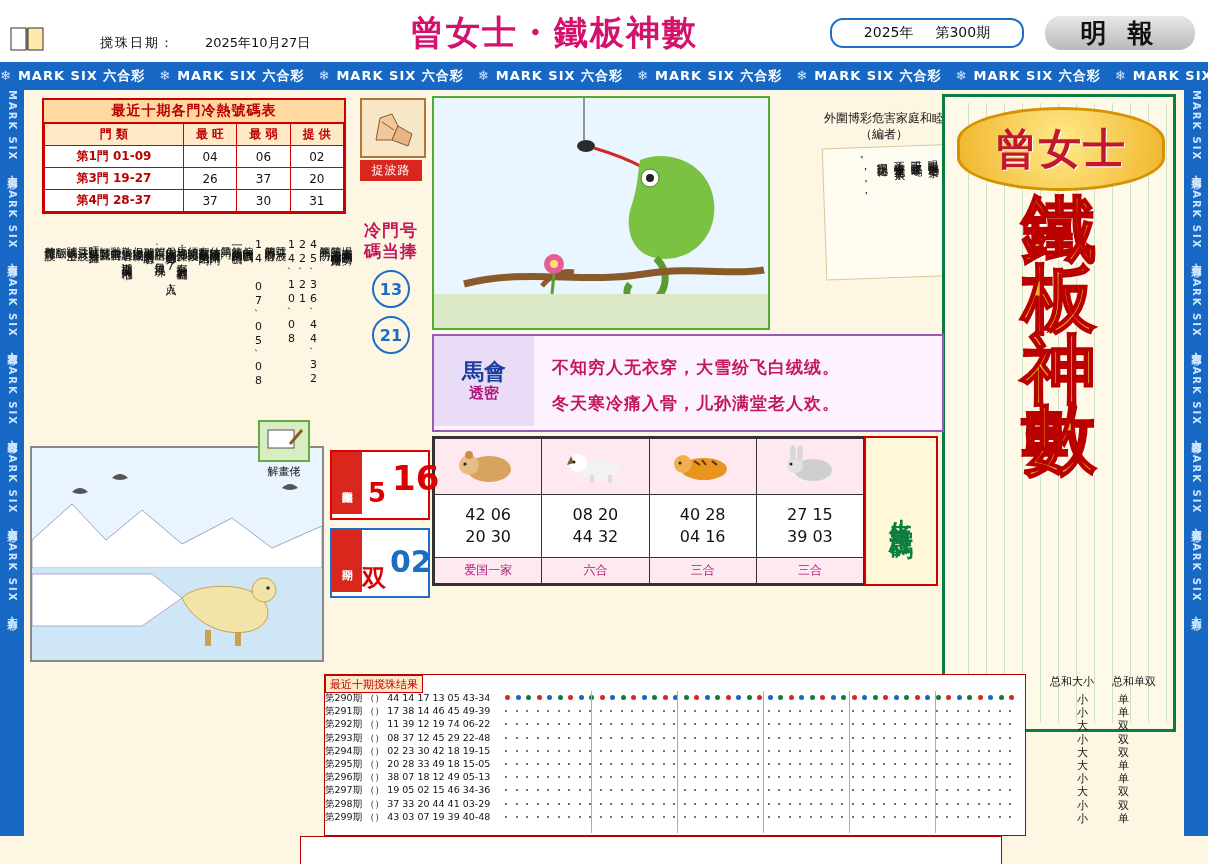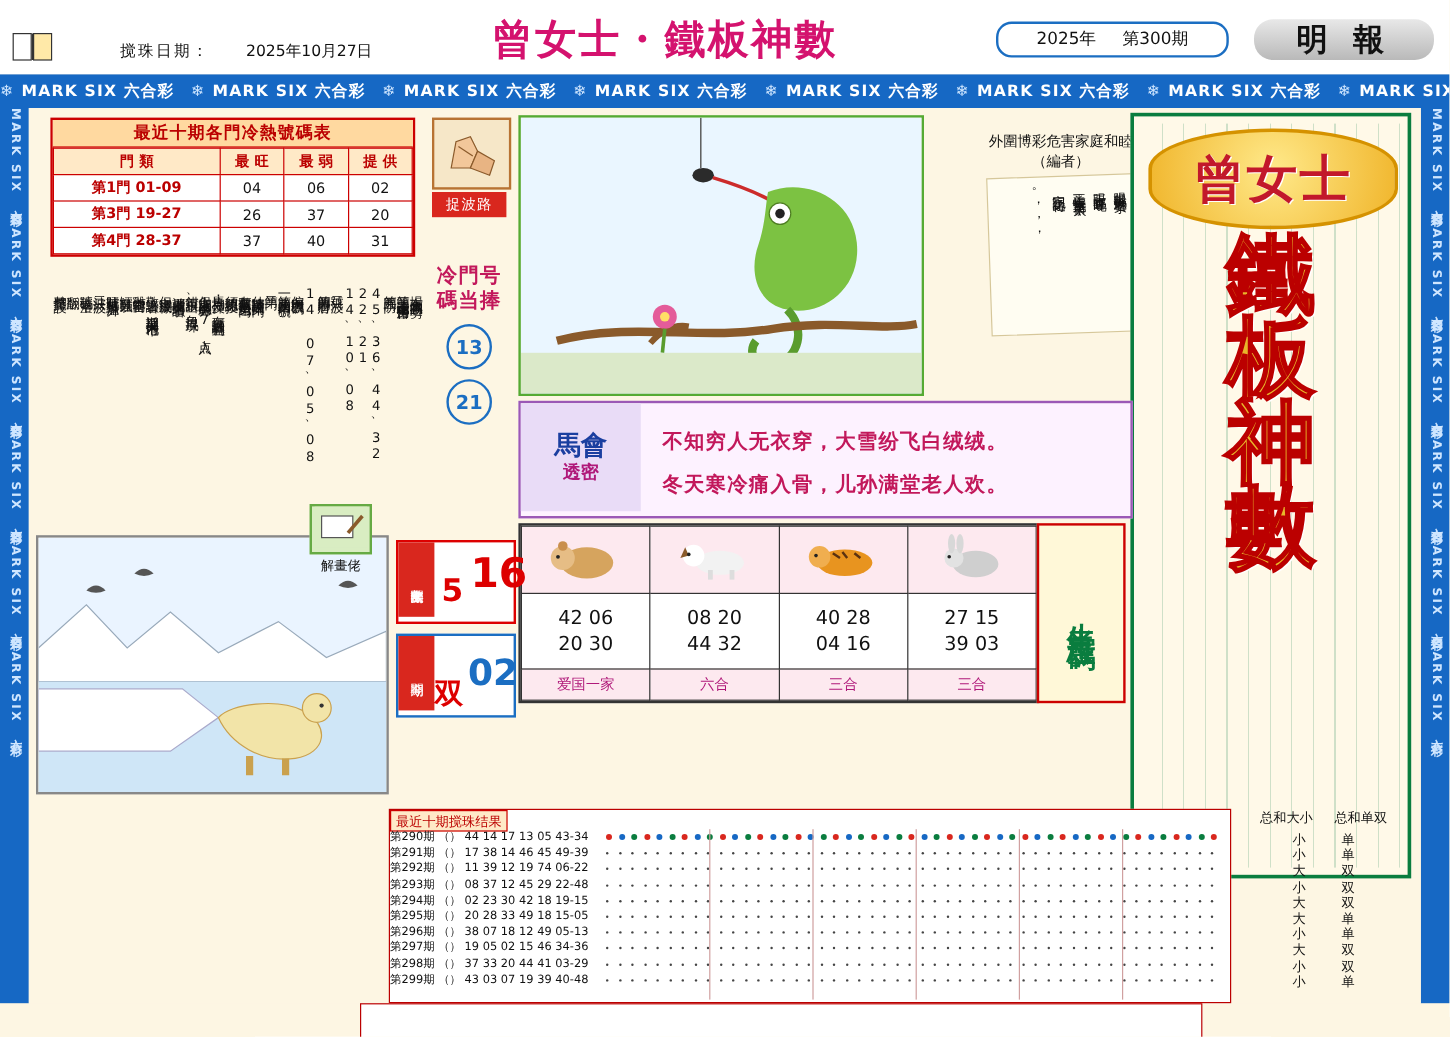--- a/index.html
+++ b/index.html
@@ -208,21 +208,21 @@
           </tr>
           <tr>
             <td class="m">第3門 19-27</td>
             <td>26</td>
             <td>37</td>
             <td>20</td>
           </tr>
           <tr>
             <td class="m">第4門 28-37</td>
             <td>37</td>
-            <td>40</td>
+            <td>30</td>
             <td>31</td>
           </tr>
         </tbody>
       </table>
     </div>
 
     <div class="zhuobo">
       <div class="img">
         <svg viewBox="0 0 62 56" width="62" height="56">
           <rect width="62" height="56" fill="#f6e7c8"></rect>

